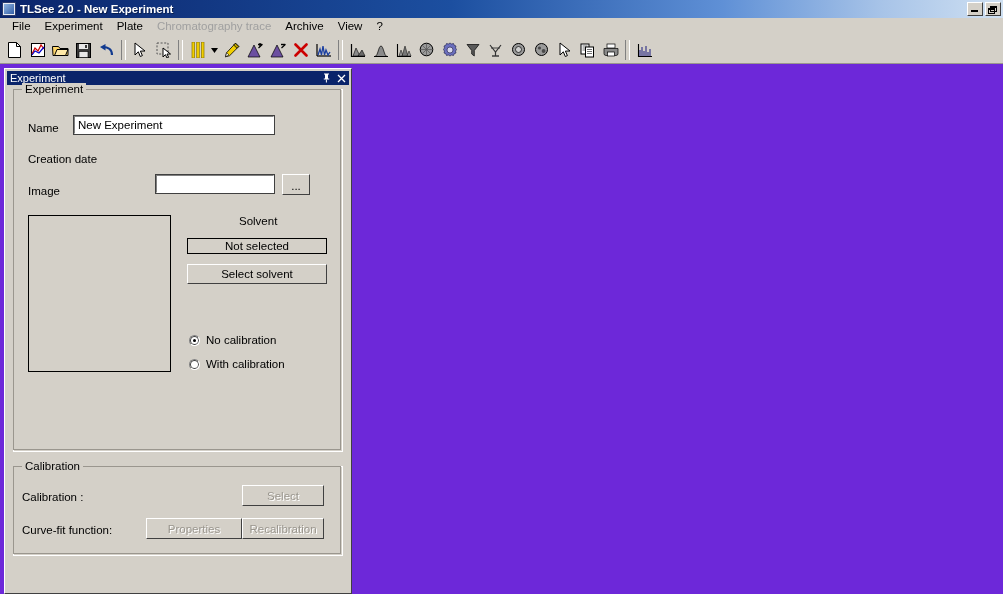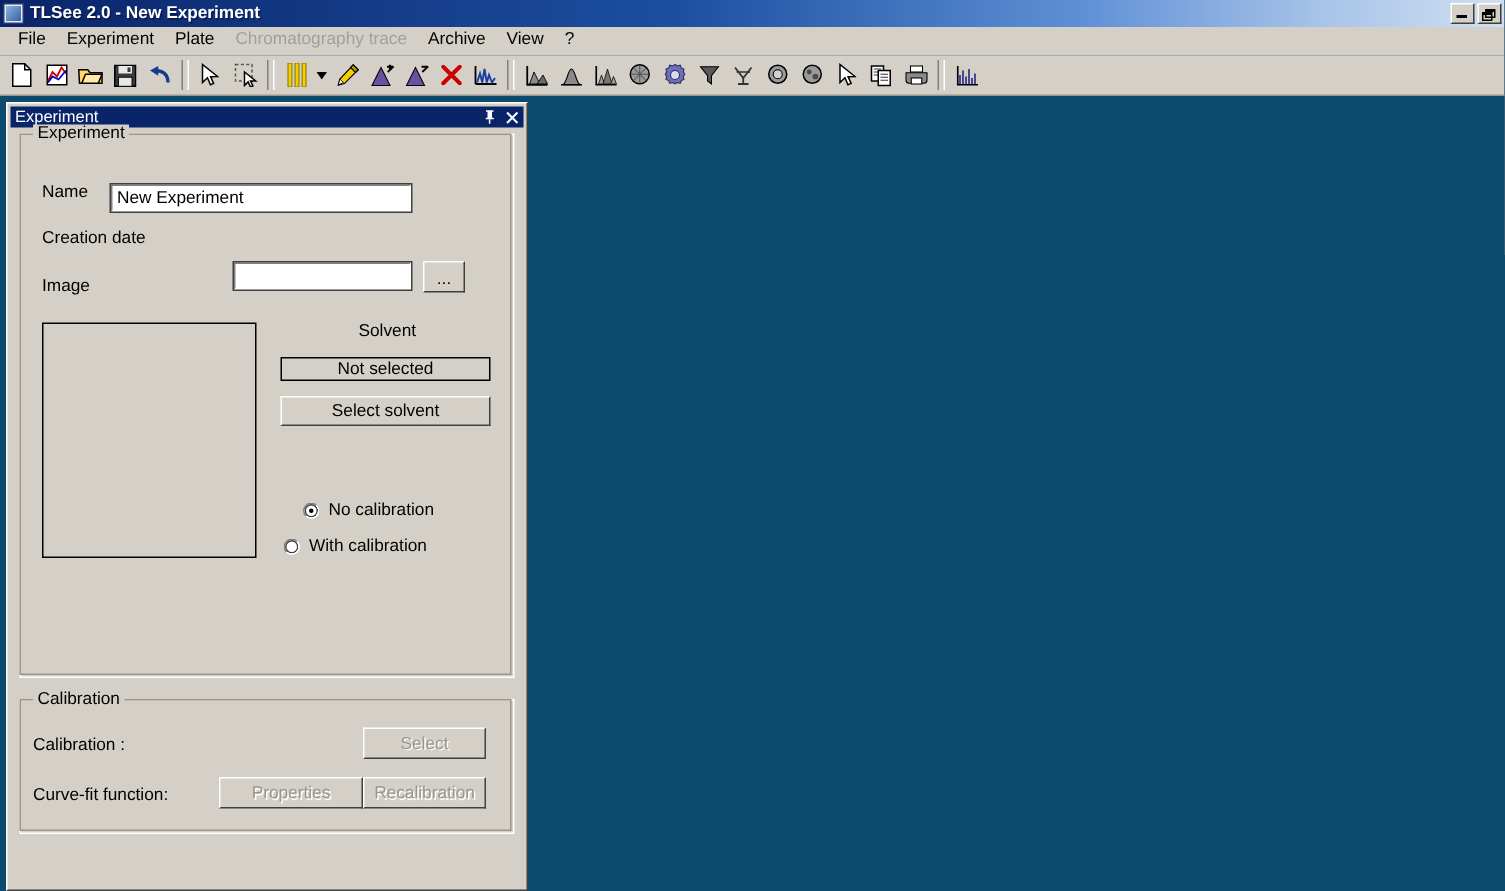--- a/index.html
+++ b/index.html
@@ -3,21 +3,21 @@
 <meta charset="utf-8">
 <style>
   html,body{margin:0;padding:0;}
   body{
     width:1003px;height:594px;overflow:hidden;
     font-family:"Liberation Sans",sans-serif;
     font-size:11px;
     background:#808080;
     -webkit-font-smoothing:none;
   }
-  #app{position:relative;width:1003px;height:594px;background:#0c4a6e;}
+  #app{position:relative;width:1003px;height:594px;background:#6d28d9;}
 
   
   .titlebar{
     position:absolute;left:0;top:0;width:1003px;height:18px;
     background:linear-gradient(to right,#0a246a 0%,#1c4fa0 45%,#5f90d6 72%,#a8c4e8 88%,#cfe0f2 100%);
     display:flex;align-items:center;
   }
   .title-icon{
     width:14px;height:14px;margin-left:2px;margin-right:4px;
     background:#e8ecf4;border:1px solid #2a3a6a;
@@ -405,35 +405,35 @@
         <svg width="9" height="9" viewBox="0 0 9 9">
             <path d="M1 1 L8 8 M8 1 L1 8" stroke="#fff" stroke-width="1.3"></path>
           </svg>
       </span>
     </div>
 
     <div class="groupbox" style="left:8px;top:20px;width:330px;height:363px;">
       <span class="group-legend">Experiment</span>
 
       <span class="flabel" style="left:14px;top:32px;">Name</span>
-      <div class="textbox" style="left:60px;top:33px;width:200px;height:18px;" title="">New Experiment</div>
+      <div class="textbox" style="left:60px;top:26px;width:200px;height:18px;" title="">New Experiment</div>
 
       <span class="flabel" style="left:14px;top:63px;">Creation date</span>
 
       <span class="flabel" style="left:14px;top:95px;">Image</span>
       <div class="textbox" style="left:142px;top:85px;width:118px;height:18px;" title=""></div>
       <div class="btn" style="left:268px;top:84px;width:28px;height:21px;align-items:flex-end;padding-bottom:2px;">...</div>
 
       <div class="imgbox" style="left:14px;top:125px;width:143px;height:157px;"></div>
 
       <span class="flabel" style="left:225px;top:125px;">Solvent</span>
       <div class="flatbox" style="left:173px;top:148px;width:140px;height:16px;">Not selected</div>
       <div class="btn" style="left:173px;top:174px;width:140px;height:20px;">Select solvent</div>
 
-      <div class="radio checked" style="left:188px;top:244px;justify-content:space-between;">
+      <div class="radio checked" style="left:175px;top:244px;justify-content:space-between;">
         <span class="dot"></span>
         <span class="rlabel">No calibration</span>
       </div>
       <div class="radio" style="left:175px;top:268px;">
         <span class="dot"></span>
         <span class="rlabel">With calibration</span>
       </div>
     </div>
 
     <div class="groupbox" style="left:8px;top:397px;width:330px;height:90px;padding-left:16px;">

